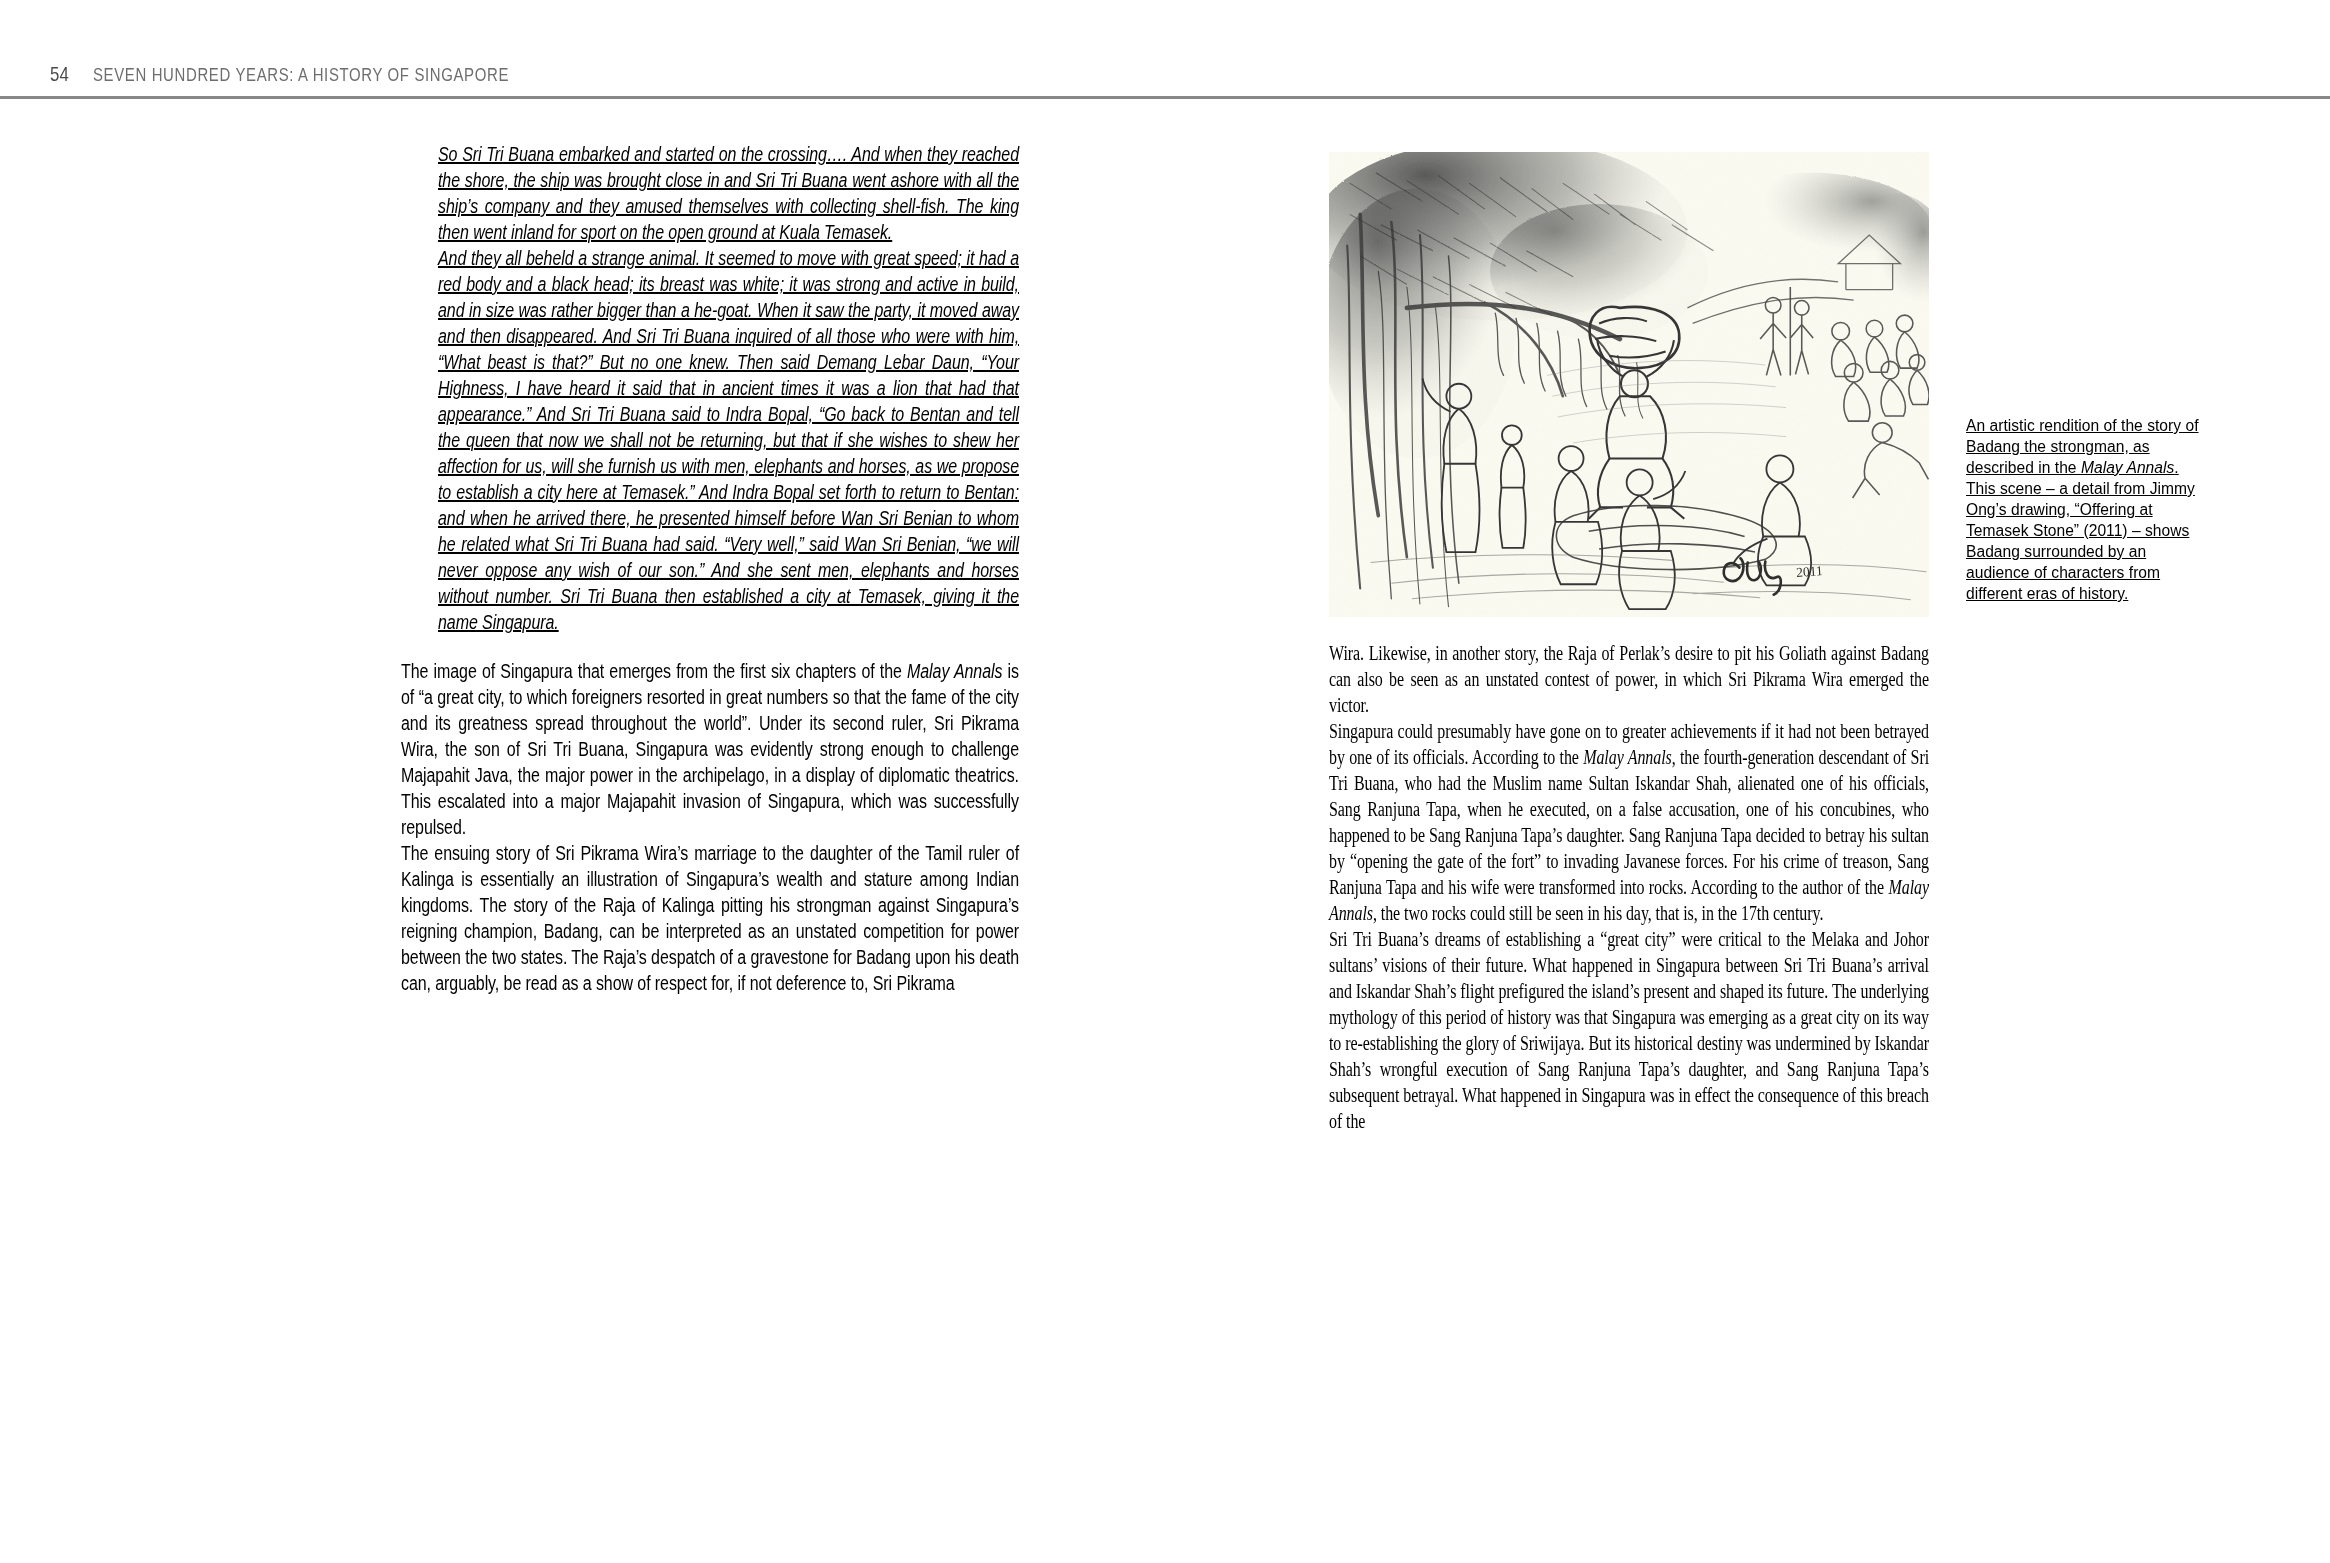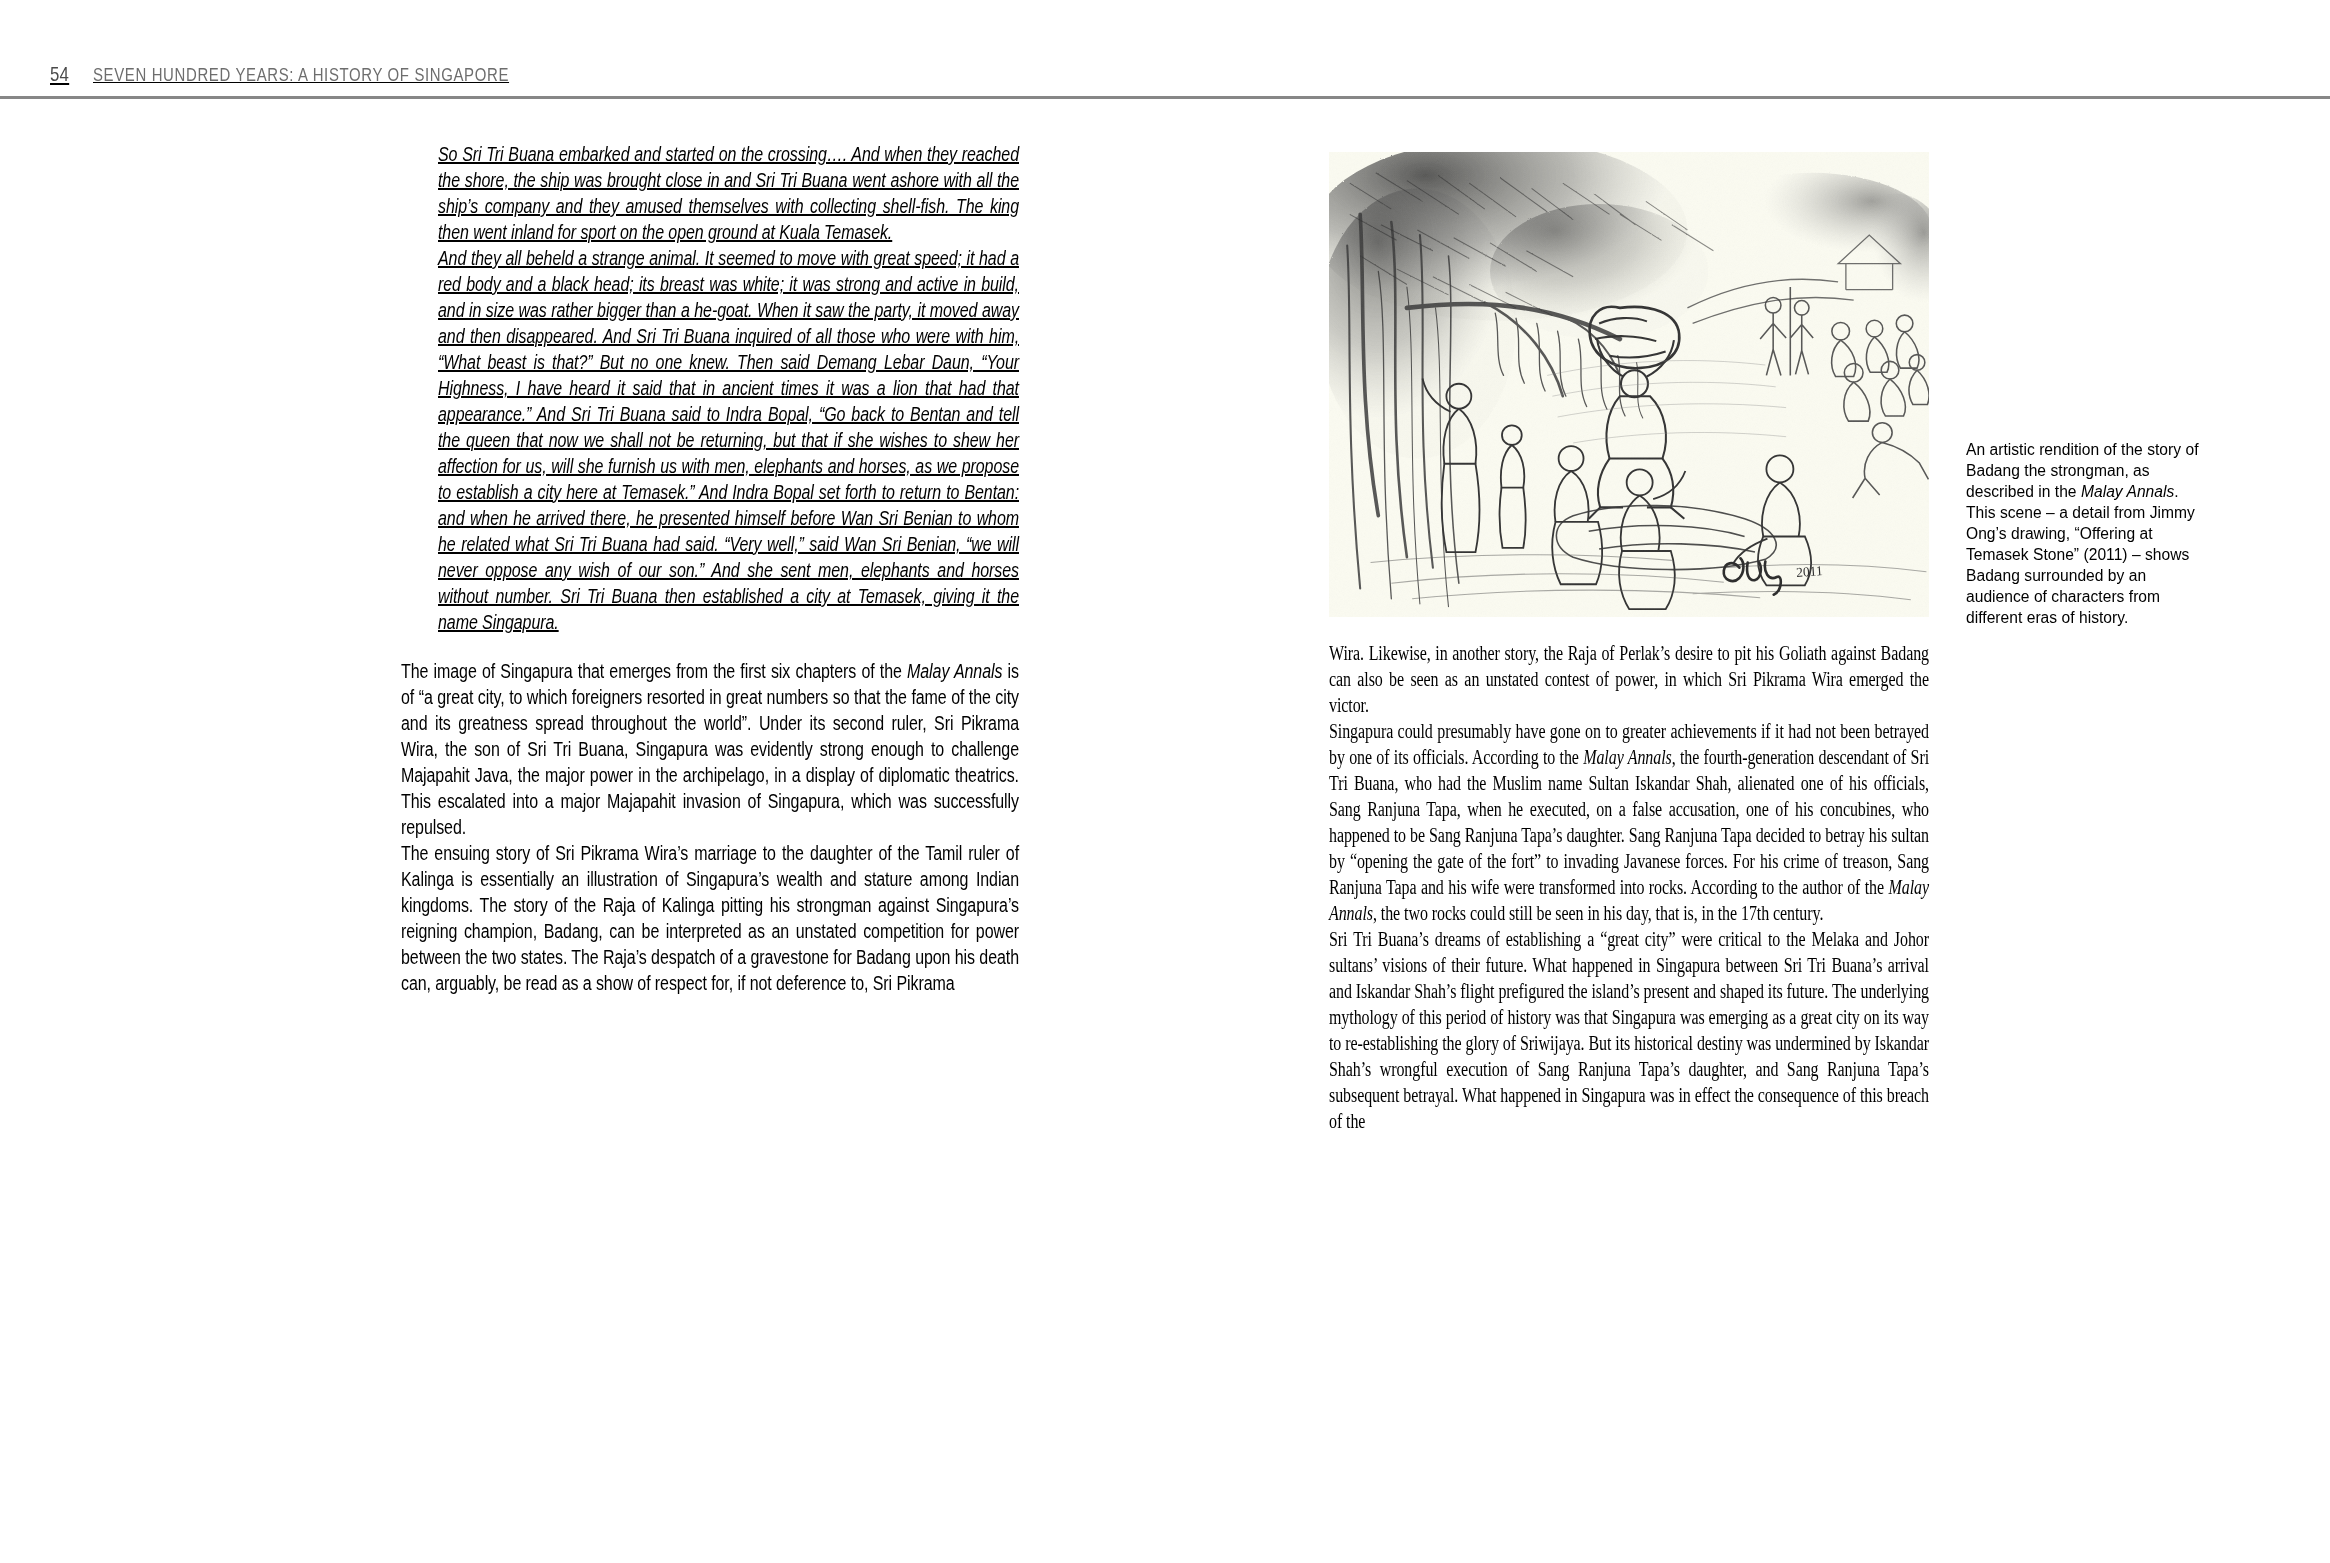--- a/index.html
+++ b/index.html
@@ -32,21 +32,20 @@
     height: 36px;
   }
   .rh-left {
     position: absolute;
     left: 50px;
     top: 0;
     display: flex;
     align-items: baseline;
     gap: 18.7px;
     white-space: nowrap;
-    text-decoration: underline;
   }
   .rh-folio {
     font-size: 21px;
     color: #4a4a4a;
     letter-spacing: 0.3px;
     font-stretch: condensed;
     transform: scaleX(0.80);
     transform-origin: left bottom;
   }
   .rh-title {
@@ -88,21 +87,21 @@
     background: #878787;
   }
 
   
   .col {
     position: absolute;
     top: 141px;
   }
   .col-left  { left: 401px;  width: 618px; }
   .col-right { left: 1329px; width: 600px; font-family: Liberation Serif, serif; }
-  .col-caption { left: 1966px; top: 439px; width: 244px; }
+  .col-caption { left: 1966px; top: 415px; width: 244px; text-decoration: underline; }
 
   p.body {
     margin: 0 0 23px 0;
     font-size: 20px;
     line-height: 26px;
     text-align: justify;
     letter-spacing: -0.1px;
     transform-origin: left top;
     font-stretch: condensed;
   }

